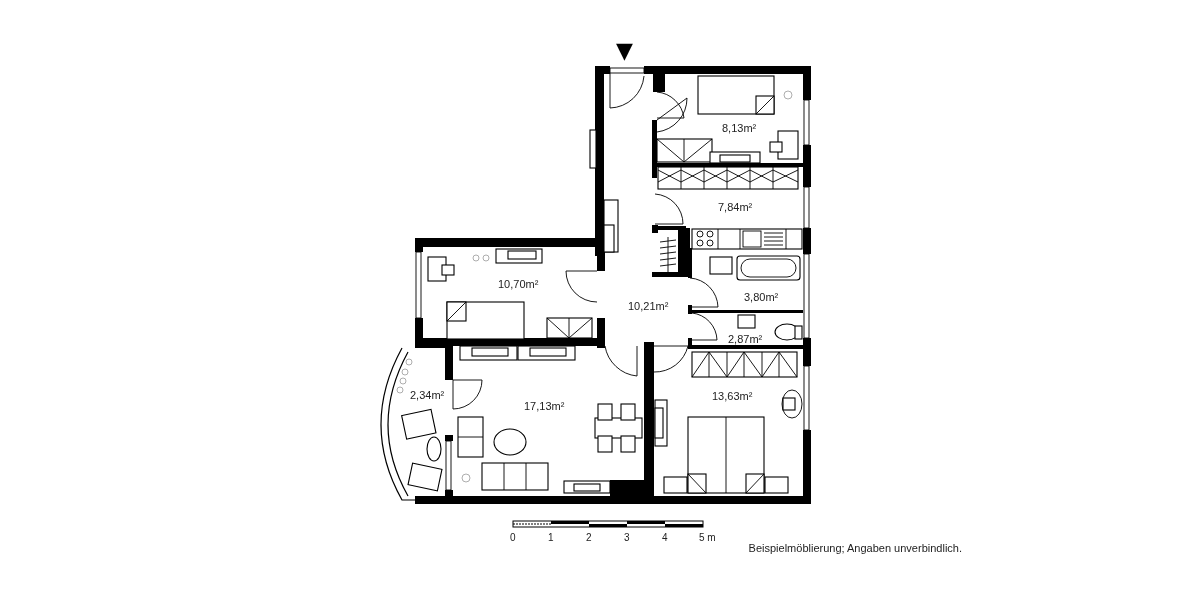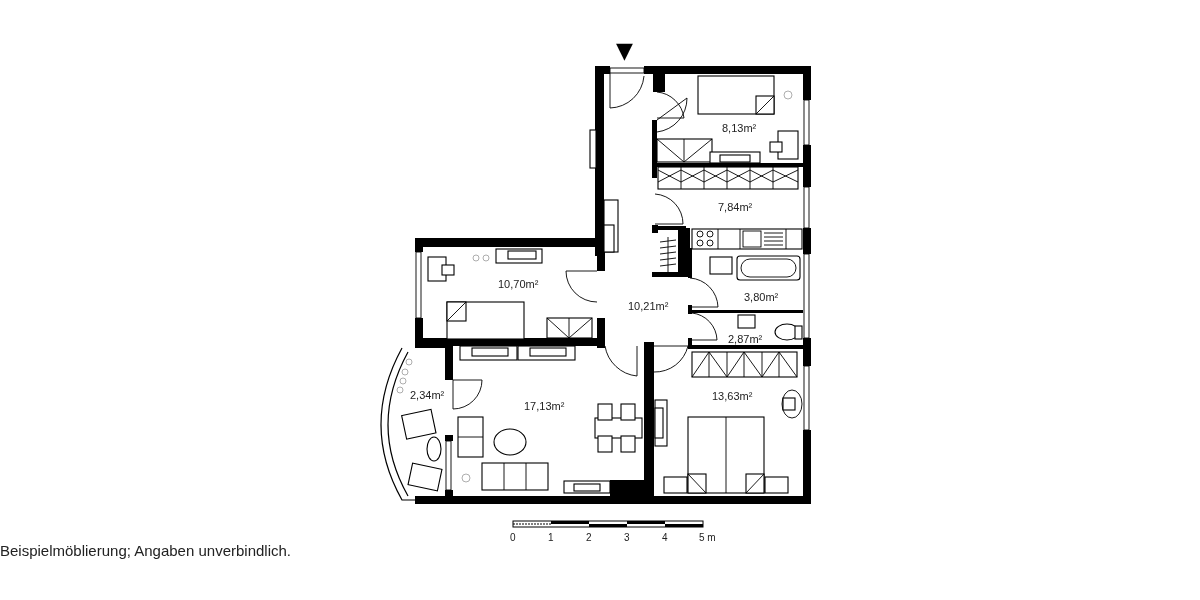--- a/index.html
+++ b/index.html
@@ -5,21 +5,21 @@
   html, body { margin:0; padding:0; background:#ffffff; }
   body { width:1200px; height:600px; position:relative; overflow:hidden; font-family:"Liberation Sans", sans-serif; }
   #plan { position:absolute; left:0; top:0; width:1200px; height:600px; }
   .wall { fill:#000; }
   .line { fill:none; stroke:#000; stroke-width:1.2; }
   .thin { fill:none; stroke:#000; stroke-width:0.9; }
   .furn { fill:#fff; stroke:#000; stroke-width:1.1; }
   .plant { fill:none; stroke:#999; stroke-width:0.8; }
   .lbl { font-family:"Liberation Sans", sans-serif; font-size:11px; fill:#222; }
   .scale-num { font-family:"Liberation Sans", sans-serif; font-size:10px; fill:#222; }
-  .note { position:absolute; left:0; width:962px; top:542px; text-align:left; font-size:15px; color:#222; font-family:"Liberation Sans", sans-serif; }
+  .note { position:absolute; left:0; width:962px; top:542px; text-align:right; font-size:11px; color:#222; font-family:"Liberation Sans", sans-serif; }
 </style>
 </head>
 <body>
 
 <svg id="plan" viewBox="0 0 1200 600" xmlns="http://www.w3.org/2000/svg">
 
   <text x="616" y="58" font-size="22" font-family="DejaVu Sans, sans-serif" fill="#000">▼</text>
 
   <g>
 

